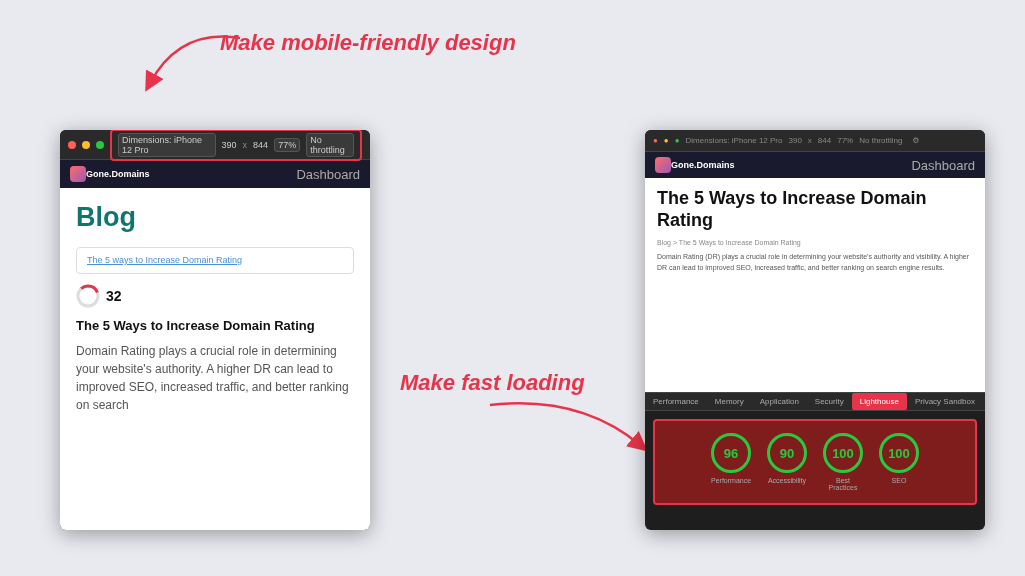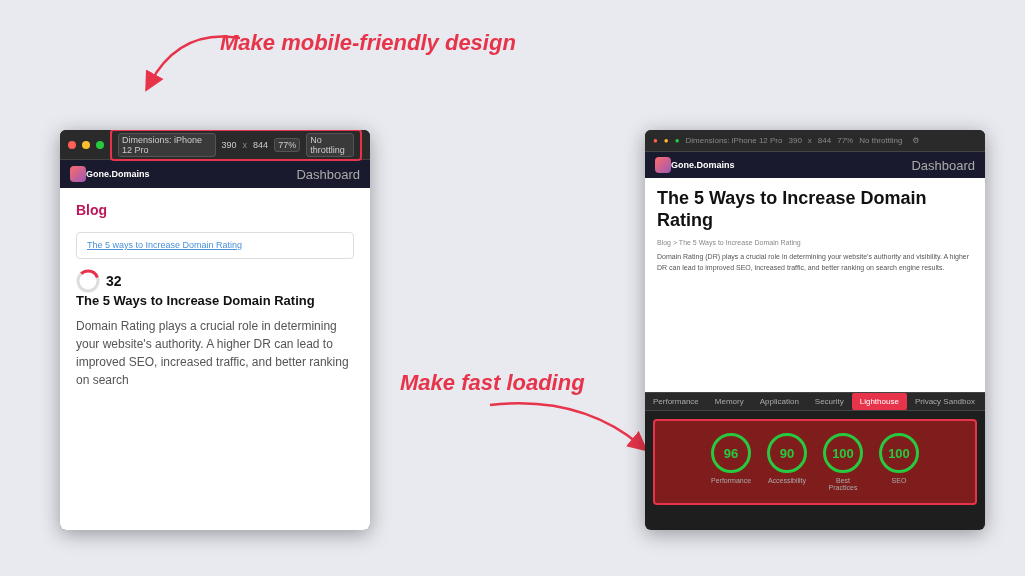--- a/index.html
+++ b/index.html
@@ -150,41 +150,42 @@
       font-size: 13px;
       margin-left: 44px;
     }
 
     .mobile-blog-content {
       padding: 14px 16px;
       background: #fff;
     }
 
     .blog-title-main {
-      font-size: 14px;
+      font-size: 27px;
       font-weight: 800;
-      color: #be185d;
+      color: #0f766e;
       margin-bottom: 14px;
     }
 
     .blog-link-card {
       border: 1px solid #ddd;
       border-radius: 4px;
       padding: 6px 10px;
       margin-bottom: 10px;
       font-size: 9px;
       color: #4a90d9;
       text-decoration: underline;
       line-height: 1.4;
     }
 
     .score-row {
       display: flex;
       align-items: center;
       gap: 6px;
+      margin-bottom: 10px;
     }
 
     .score-num {
       font-size: 14px;
       font-weight: 700;
       color: #111;
     }
 
     .article-title {
       font-size: 13px;

